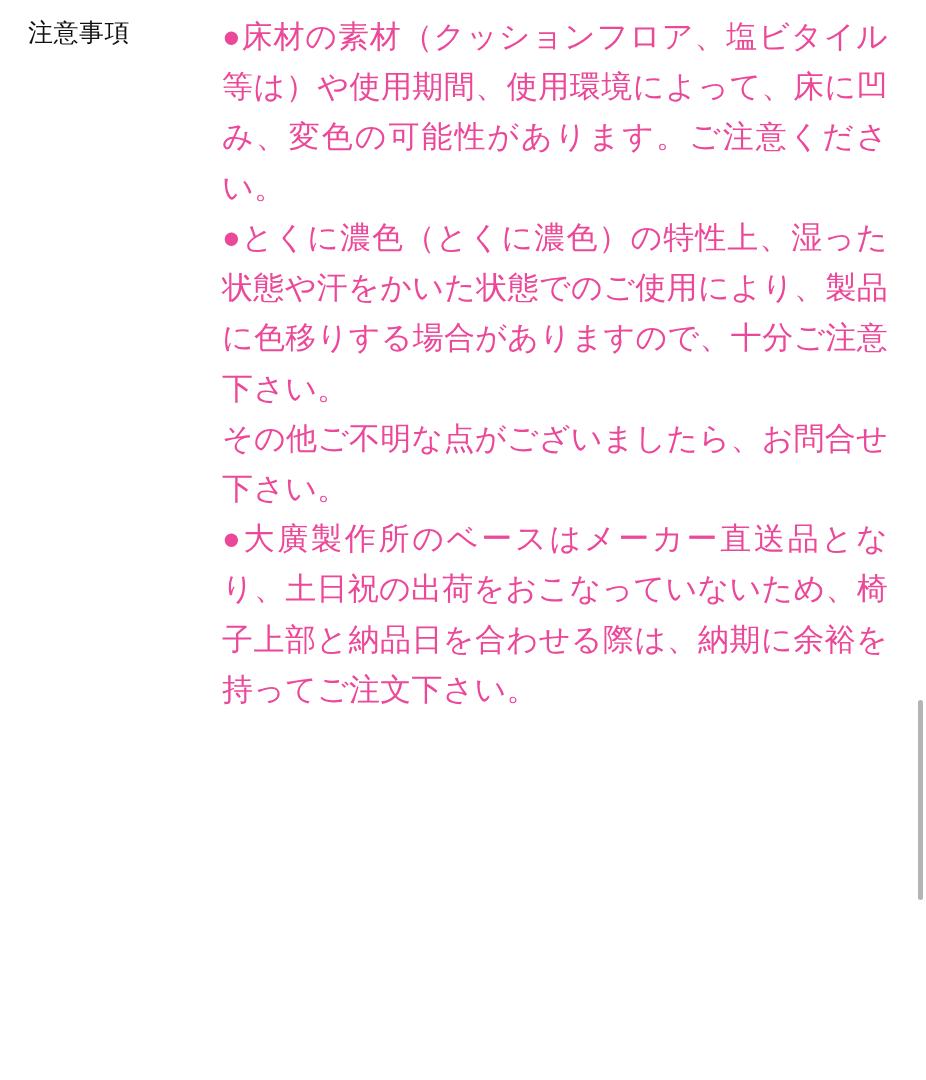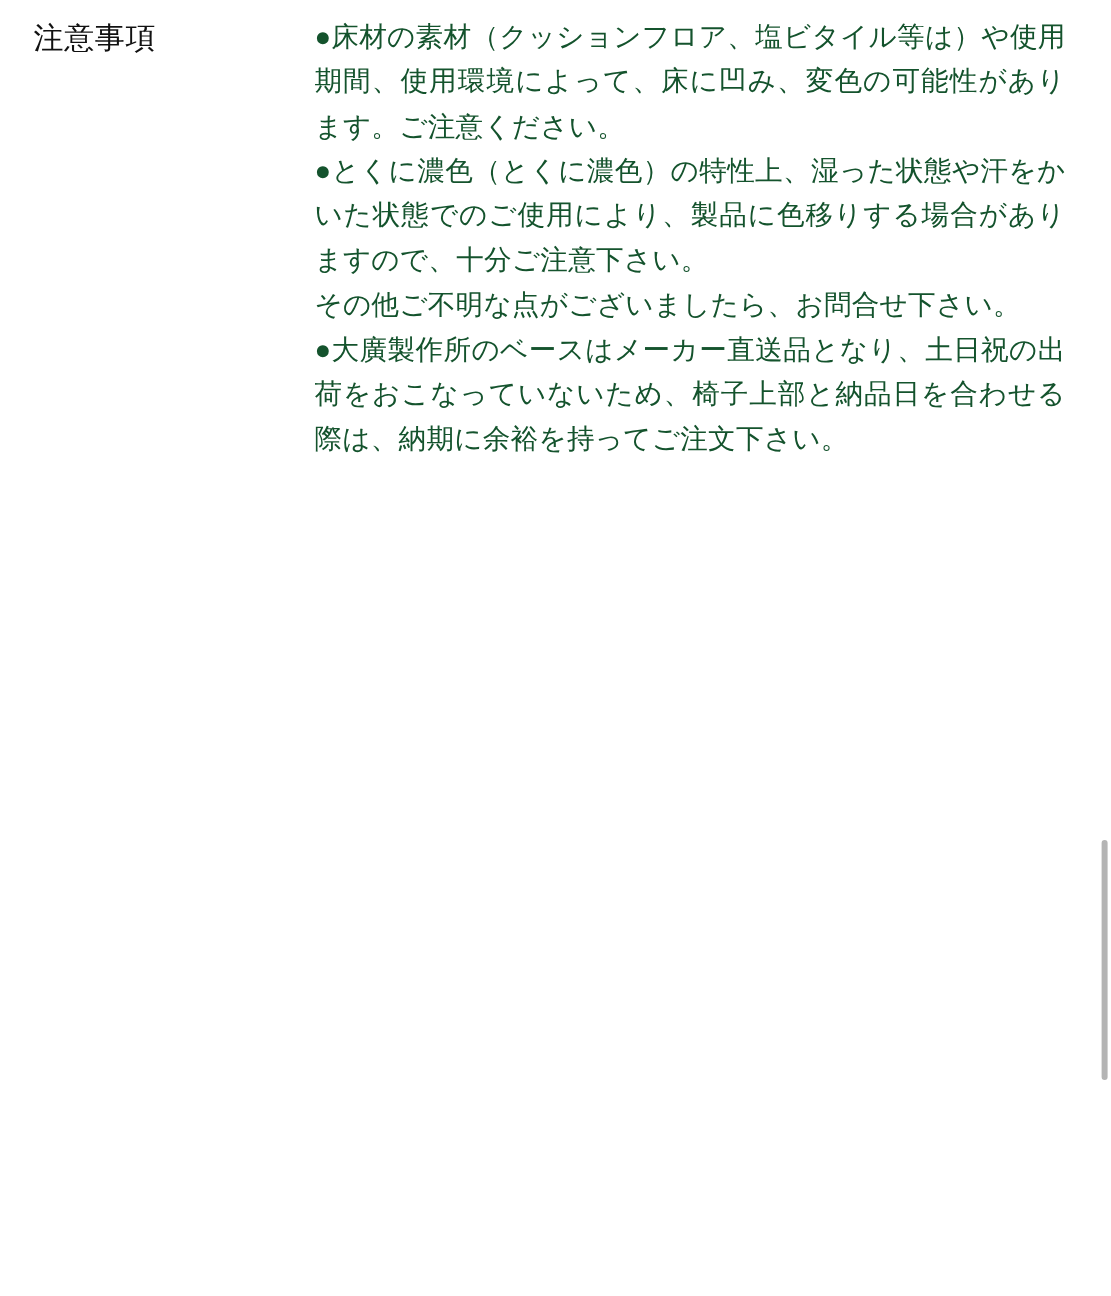--- a/index.html
+++ b/index.html
@@ -14,40 +14,39 @@
     color: #1a1a1a;
     overflow: hidden;
     position: relative;
   }
   .spec-table {
     display: flex;
     flex-direction: row;
     align-items: flex-start;
     width: 926px;
     box-sizing: border-box;
-    gap: 40px;
   }
   .spec-label-cell {
     width: 222px;
     flex: 0 0 222px;
     box-sizing: border-box;
     padding: 14px 0 0 28px;
     font-size: 25px;
     line-height: 1.5;
     color: #111111;
     letter-spacing: 0.5px;
     white-space: nowrap;
   }
   .spec-value-cell {
     flex: 1 1 auto;
     box-sizing: border-box;
     padding: 12px 38px 0 0;
-    font-size: 23px;
+    font-size: 31px;
     line-height: 1.62;
-    color: #14532d;
+    color: #ec4899;
     letter-spacing: 0.2px;
     text-align: justify;
     text-justify: inter-character;
   }
   .para {
     margin: 0;
     padding: 0;
     text-indent: 0;
   }
   

